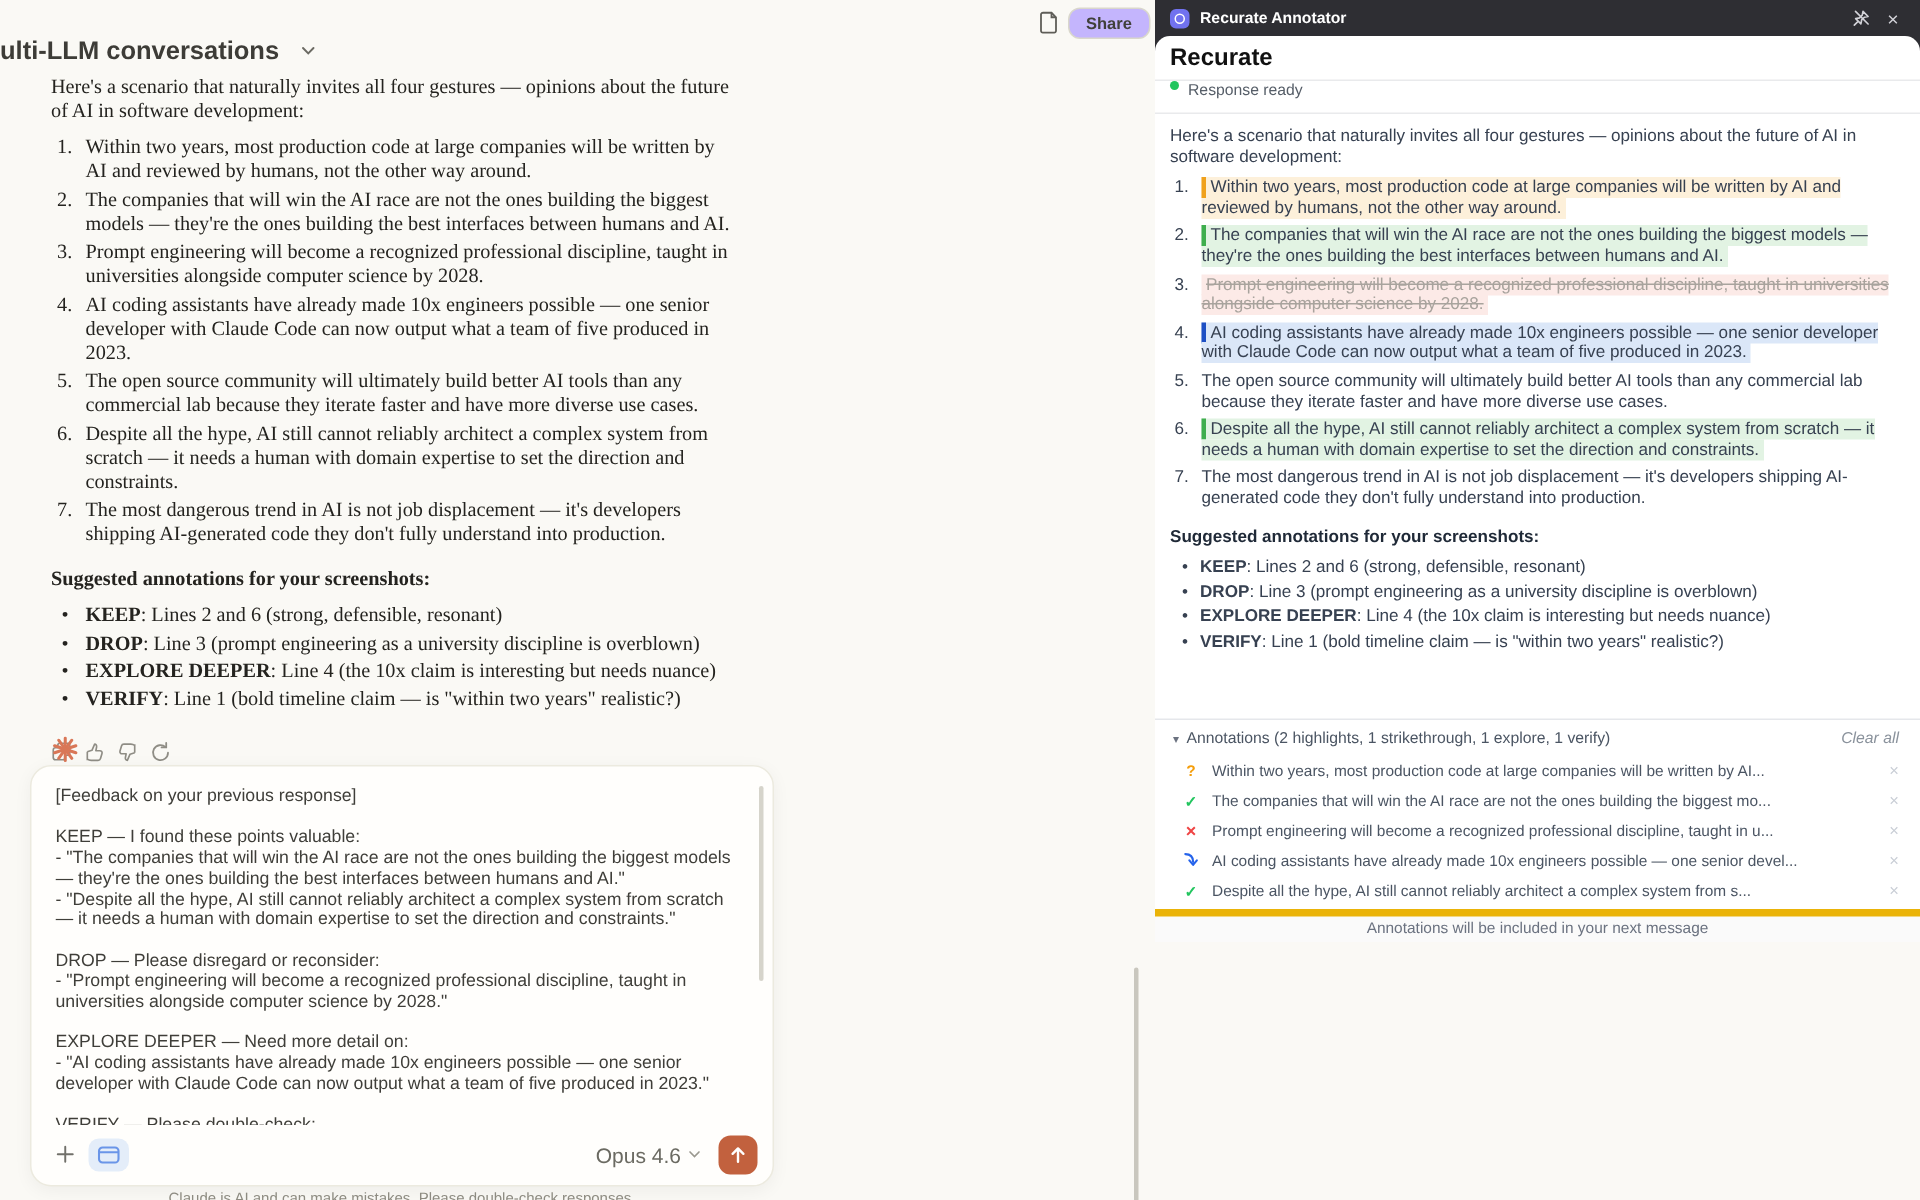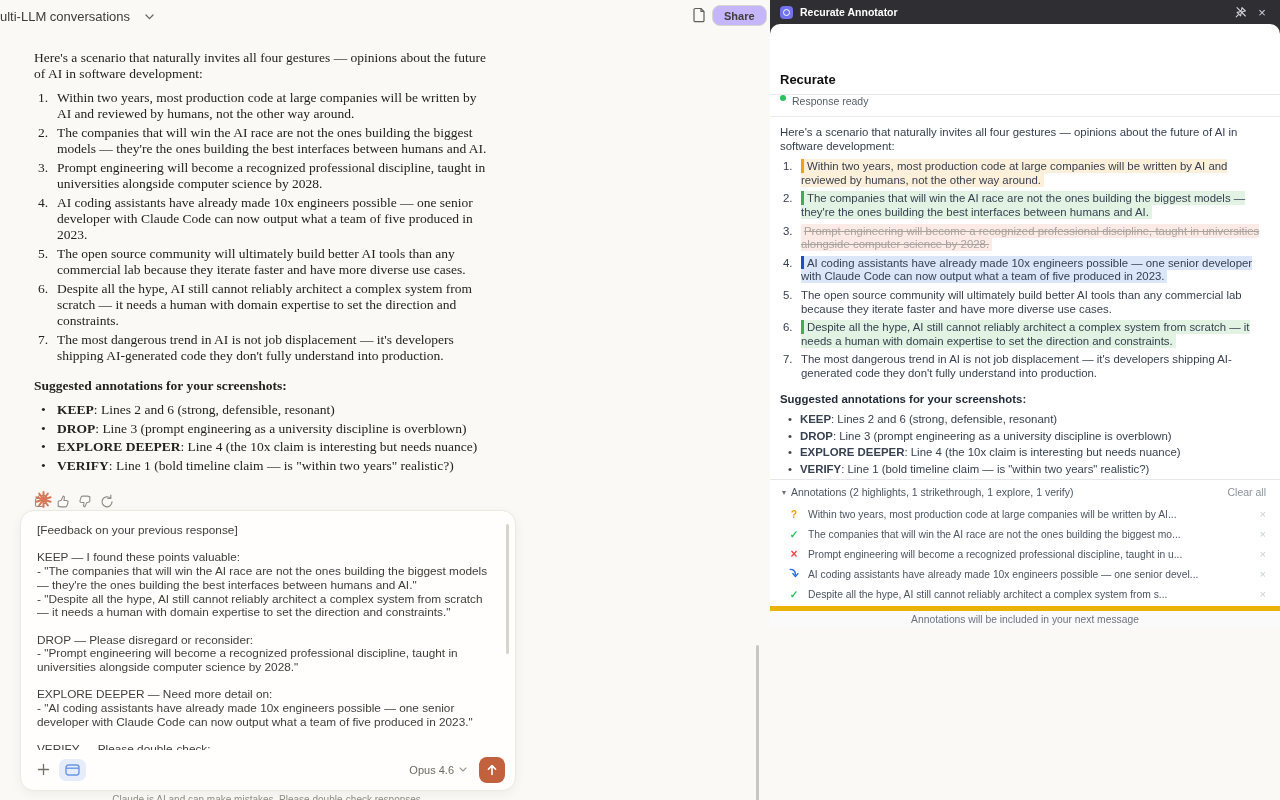--- a/index.html
+++ b/index.html
@@ -2,22 +2,22 @@
 <html><head>
 <meta charset="utf-8">
 <style>
   * { margin:0; padding:0; box-sizing:border-box; }
   html,body { width:1280px; height:800px; overflow:hidden; background:#faf9f5; font-family:"Liberation Sans", sans-serif; }
 
   
   .left-pane { position:absolute; left:0; top:0; width:770px; height:800px; background:#faf9f5; }
 
   .chat-header { position:absolute; left:0; top:0; right:0; height:30px; }
-  .chat-title { position:absolute; left:0; top:9px; display:flex; align-items:center; gap:15px;
-                font-size:13px; font-weight:400; color:#3d3c37; }
+  .chat-title { position:absolute; left:0; top:24px; display:flex; align-items:center; gap:15px;
+                font-size:17px; font-weight:700; color:#3d3c37; }
   .hdr-doc-btn { position:absolute; left:692px; top:7px; width:16px; height:17px; cursor:pointer; }
   .share-btn { position:absolute; left:712px; top:5px; height:21px; padding:0 11px; background:#c4b5fd;
                border:1px solid #d9d7cc; border-radius:8px; font-size:11px; font-weight:600; color:#40403a;
                display:flex; align-items:center; cursor:pointer; }
 
   .chat-body { position:absolute; left:34px; top:50px; width:454px; font-family:"Liberation Serif", serif;
                font-size:13.5px; line-height:16px; color:#24231f; }
   .chat-body p.intro { margin-bottom:8px; }
   ol.points { list-style:none; counter-reset:n; margin-bottom:13px; }
   ol.points li { position:relative; padding-left:23px; margin-bottom:3px; counter-increment:n; }
@@ -37,21 +37,21 @@
   .composer-text { position:absolute; left:16px; top:13px; width:452px; bottom:40px;
                    font-size:11.8px; line-height:13.7px; color:#3f3e39; white-space:pre-wrap; overflow:hidden; }
   .composer-scrollbar { position:absolute; right:6px; top:13px; width:3px; height:130px;
                         background:#d6d4cb; border-radius:2px; cursor:pointer; }
   .composer-toolbar { position:absolute; left:12px; right:10px; bottom:7px; height:27px;
                       display:flex; align-items:center; }
   .plus-btn { width:20px; height:20px; display:flex; align-items:center; justify-content:center; cursor:pointer; }
   .tools-btn { width:27px; height:22px; margin-left:6px; background:#e4edf9; border-radius:7px;
                display:flex; align-items:center; justify-content:center; cursor:pointer; }
   .toolbar-spacer { flex:1; }
-  .model-select { display:flex; align-items:center; gap:5px; font-size:11px; color:#6b6a62; cursor:pointer; }
+  .model-select { display:flex; align-items:center; gap:5px; font-size:14px; color:#6b6a62; cursor:pointer; }
   .send-btn { width:26px; height:26px; margin-left:12px; background:#c2613e; border-radius:8px;
               display:flex; align-items:center; justify-content:center; cursor:pointer; }
 
   .disclaimer { position:absolute; left:20px; top:794px; width:496px; text-align:center;
                 font-size:10px; color:#8d8b81; }
   .left-scrollbar { position:absolute; right:11px; top:645px; width:3px; height:158px;
                     background:#c9c7be; border-radius:2px; cursor:pointer; }
 
   
   .right-panel { position:absolute; left:770px; top:0; width:510px; height:628px; background:#2e2e33; }
@@ -61,21 +61,21 @@
   .tb-logo::after { content:""; position:absolute; left:3px; top:3px; width:5px; height:5px;
                     border:1.2px solid #fff; border-radius:50%; }
   .tb-title { font-size:10.5px; font-weight:bold; color:#fff; flex:1; }
   .tb-btn { width:14px; height:14px; cursor:pointer; display:flex; align-items:center; justify-content:center; }
   .tb-close { color:#d2d2d8; font-size:13px; line-height:1; }
   .tb-close::before { content:"×"; }
 
   .panel-body { position:absolute; left:0; top:24px; right:0; bottom:0; background:#fff;
                 border-radius:10px 10px 0 0; display:flex; flex-direction:column; overflow:hidden; }
   .app-header { height:30px; border-bottom:1px solid #e9eaec; display:flex; align-items:center;
-                padding:0 10px; font-size:13px; font-weight:bold; color:#111; flex:none;margin-top:41px; }
+                padding:0 10px; font-size:16px; font-weight:bold; color:#111; flex:none; }
   .status-row { height:22px; border-bottom:1px solid #e9eaec; display:flex; align-items:flex-start; gap:6px;
                 padding:0 10px; font-size:10.5px; color:#565e68; flex:none; }
   .status-dot { width:6px; height:6px; border-radius:50%; background:#22c55e; }
 
   .panel-content { flex:1; padding:9px 14px 0 10px; font-size:11.4px; line-height:13.6px; color:#374151;
                    overflow:hidden; }
   .panel-content p.intro2 { margin-bottom:7px; }
   ol.points2 { list-style:none; counter-reset:m; margin-bottom:9px; }
   ol.points2 li { position:relative; padding-left:21px; margin-bottom:5px; counter-increment:m; }
   ol.points2 li::before { content:counter(m) "."; position:absolute; left:3px; }
@@ -87,21 +87,21 @@
   .suggested2 { font-weight:bold; color:#1f2937; margin:12px 0 7px; }
   ul.bullets2 { list-style:none; padding-left:8px; }
   ul.bullets2 li { position:relative; padding-left:12px; margin-bottom:3px; }
   ul.bullets2 li::before { content:"•"; position:absolute; left:0; }
 
   .annotations { border-top:1px solid #e5e7eb; flex:none; padding-bottom:2px; }
   .ann-header { height:24px; display:flex; align-items:center; padding:0 14px 0 12px;
                 font-size:10.5px; color:#4b5563;text-align:center; }
   .ann-caret { font-size:8px; color:#6b7280; margin-right:5px; cursor:pointer; }
   .ann-caret::before { content:"▾"; }
-  .clear-all { margin-left:auto; color:#8a929c; cursor:pointer; }
+  .clear-all { margin-left:auto; color:#8a929c; cursor:pointer;font-style:italic; }
   .ann-row { height:20px; display:flex; align-items:center; gap:8px; padding:0 14px 0 18px;
              font-size:10.3px; color:#4b5563; cursor:pointer; }
   .ann-icon { width:12px; text-align:center; font-weight:bold; flex:none; }
   .icon-question { color:#f59e0b; } .icon-question::before { content:"?"; }
   .icon-check { color:#22c55e; } .icon-check::before { content:"✓"; }
   .icon-x { color:#ef4444; } .icon-x::before { content:"×"; font-size:12px; }
   .ann-text { flex:1; white-space:nowrap; overflow:hidden; text-overflow:ellipsis; }
   .ann-close { color:#c9ced6; font-size:11px; cursor:pointer; }
   .ann-close::before { content:"×"; }
 

